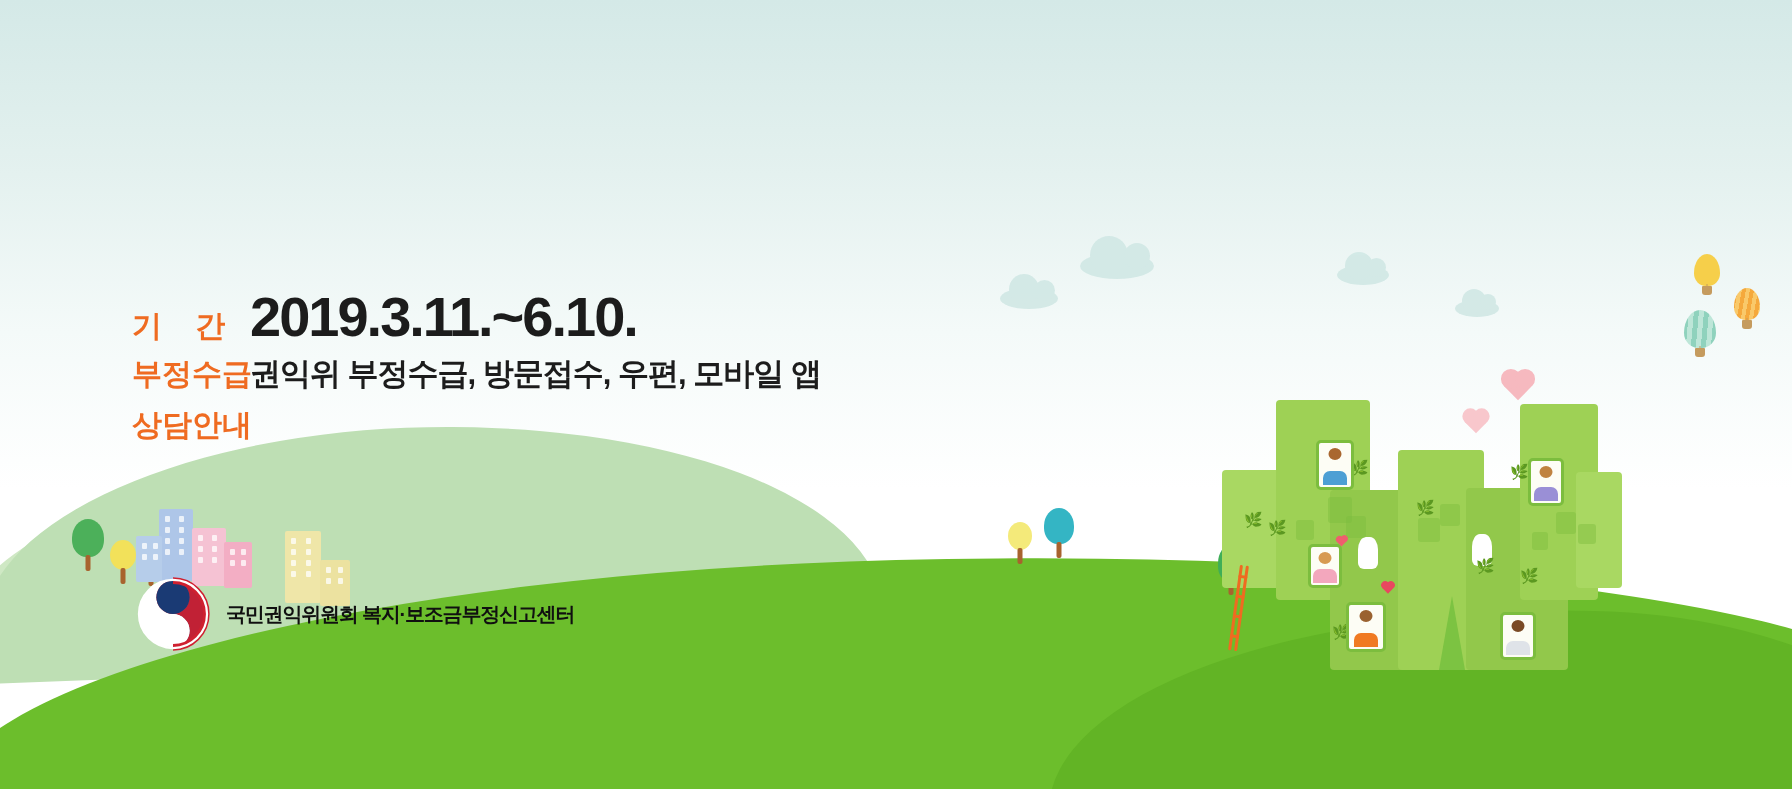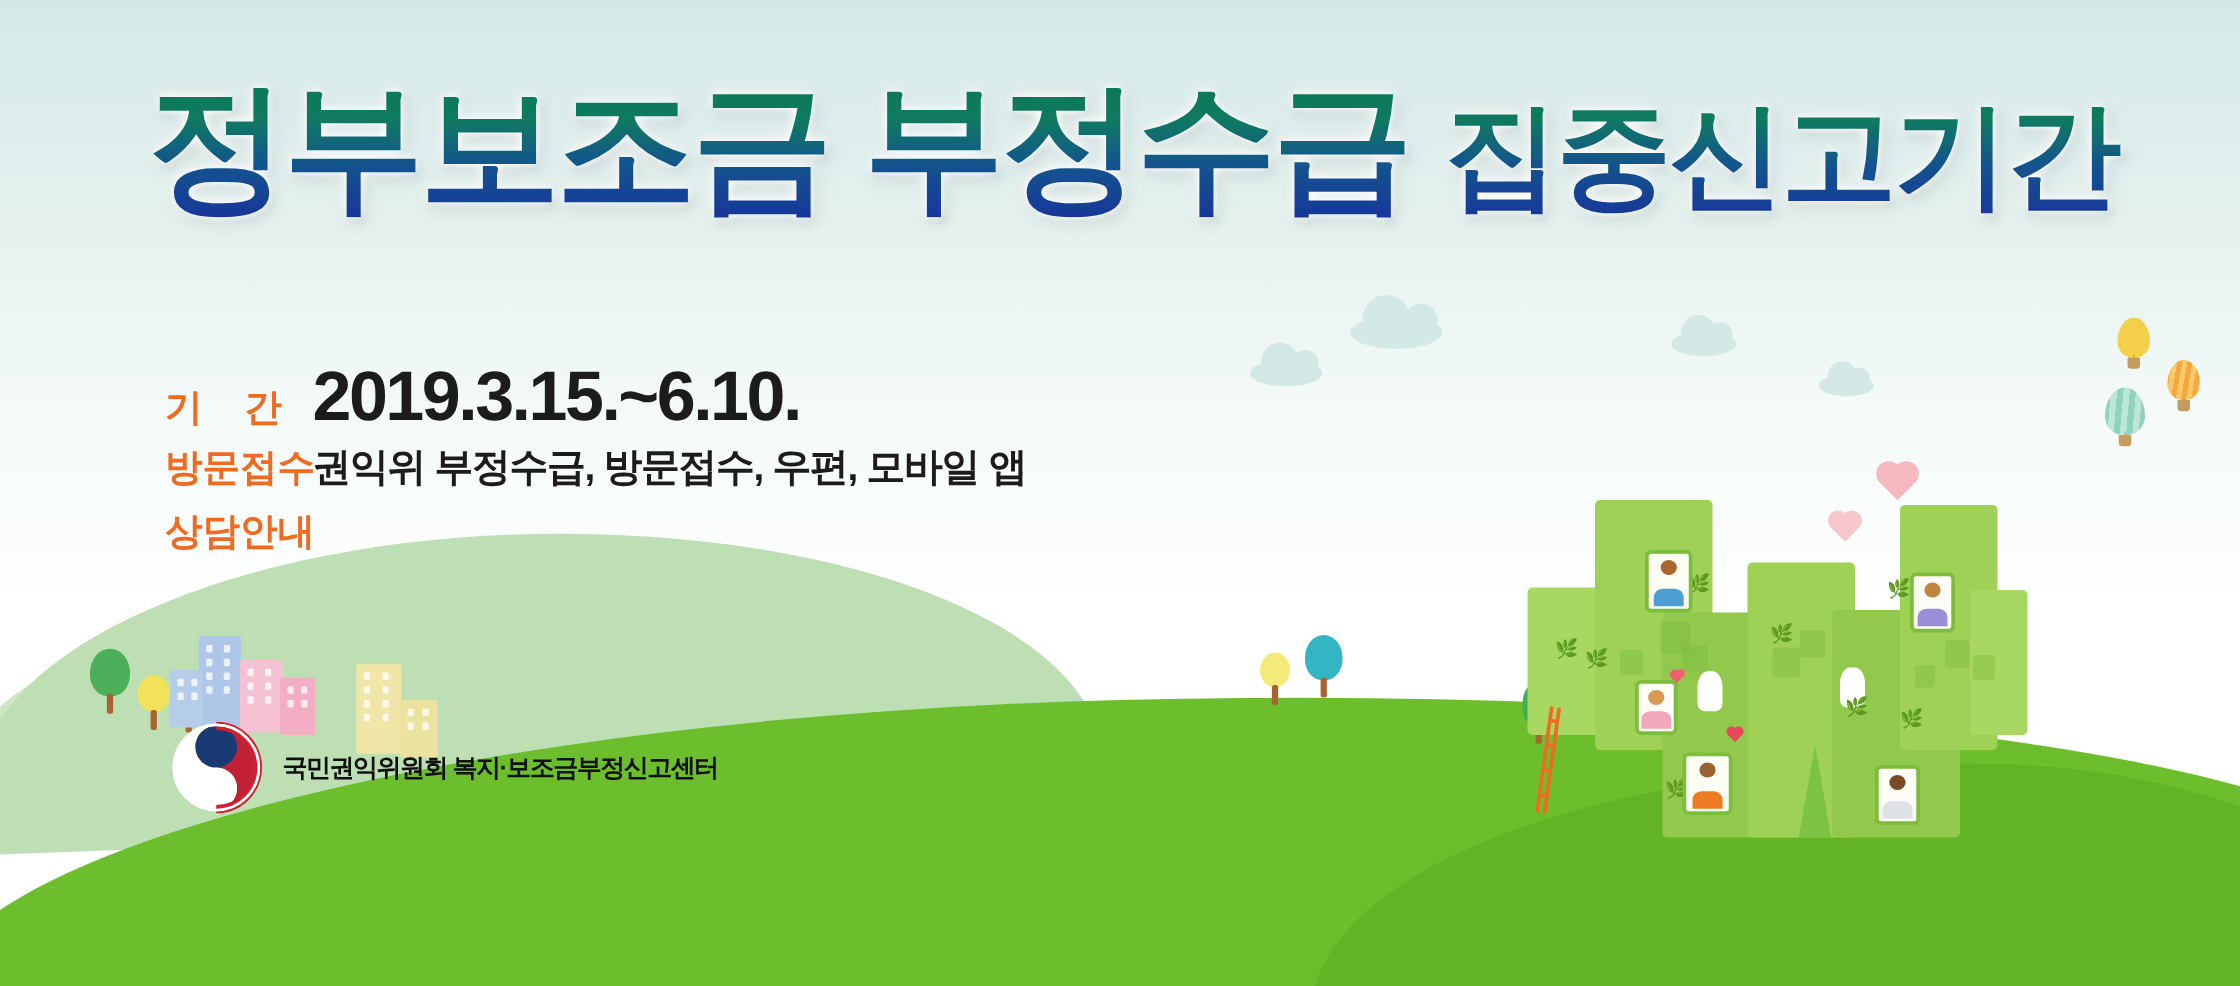--- a/index.html
+++ b/index.html
@@ -172,31 +172,28 @@
   <div class="balloon b1">
       <div class="env"></div>
     </div>
   <div class="balloon b2">
       <div class="env"></div>
     </div>
   <div class="balloon b3">
       <div class="env"></div>
     </div>
 
-  <div class="title-wrap">
-    <h1 class="title"><span class="t1">정부보조금 부정수급</span> <span class="t2">집중신고기간</span></h1>
-  </div>
 
   <div class="info">
     <div class="row r1">
       <span class="lab">기    간</span>
-      <span class="val">2019.3.15.~6.10.</span>
+      <span class="val">2019.3.11.~6.10.</span>
     </div>
     <div class="row r2">
-      <span class="lab">방문접수</span>
+      <span class="lab">부정수급</span>
       <span class="val">권익위 부정수급, 방문접수, 우편, 모바일 앱</span>
     </div>
     <div class="row r3">
       <span class="lab">상담안내</span>
     </div>
   </div>
 
   <div class="hill-pale"></div>
   <div class="hill-light"></div>
   <div class="hill-main"></div>

